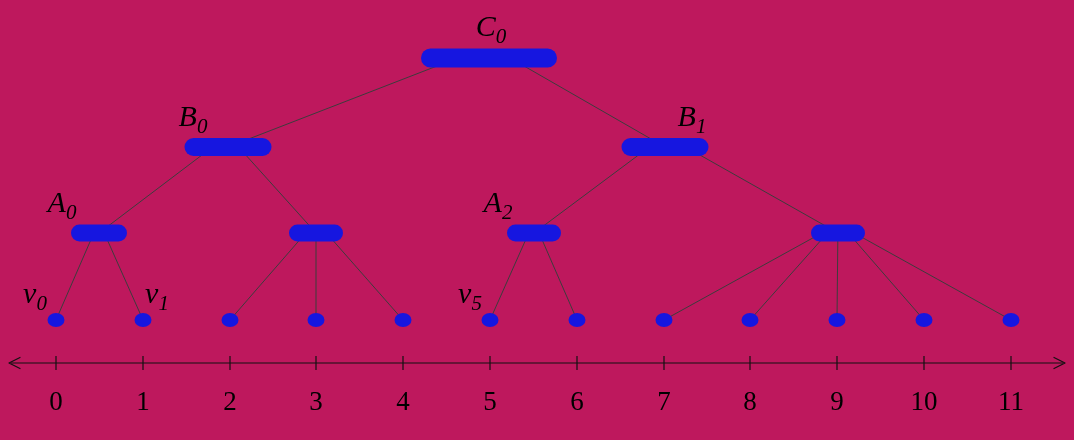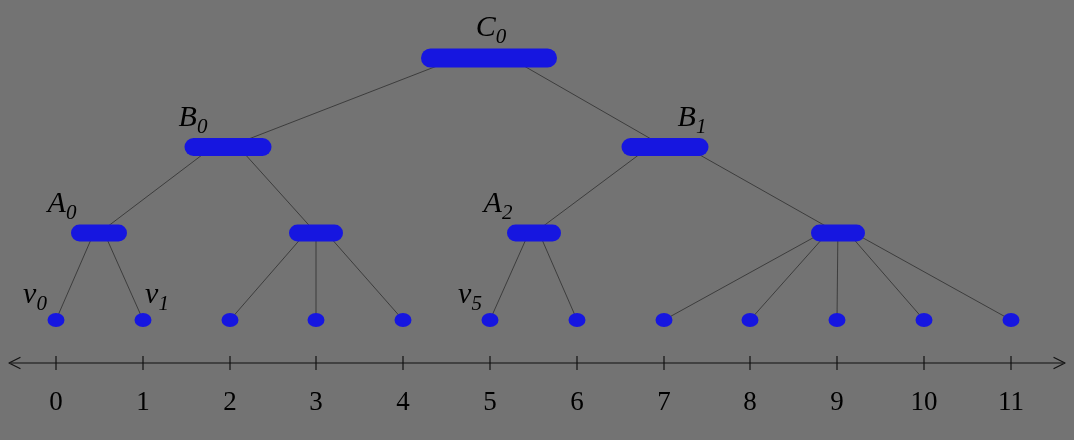--- a/index.html
+++ b/index.html
@@ -4,21 +4,21 @@
 <style>
   html, body {
     margin: 0;
     padding: 0;
     background: #ffffff;
   }
   .figure {
     position: relative;
     width: 1074px;
     height: 440px;
-    background: #737373;
+    background: #be185d;
     overflow: hidden;
   }
   svg text {
     font-family: "Liberation Serif", "DejaVu Serif", serif;
     fill: #000000;
   }
   .node-label {
     font-style: italic;
     font-size: 30px;
   }

